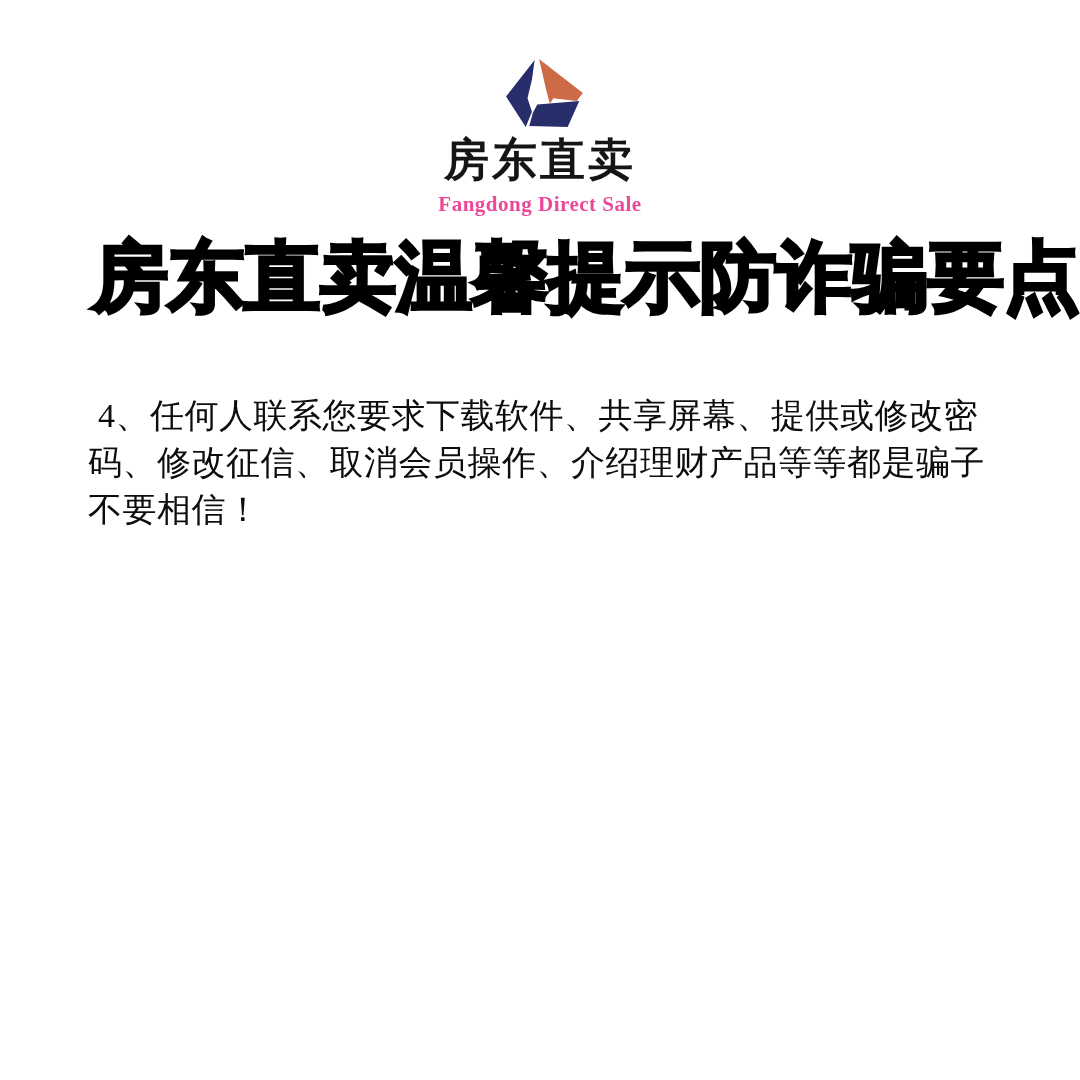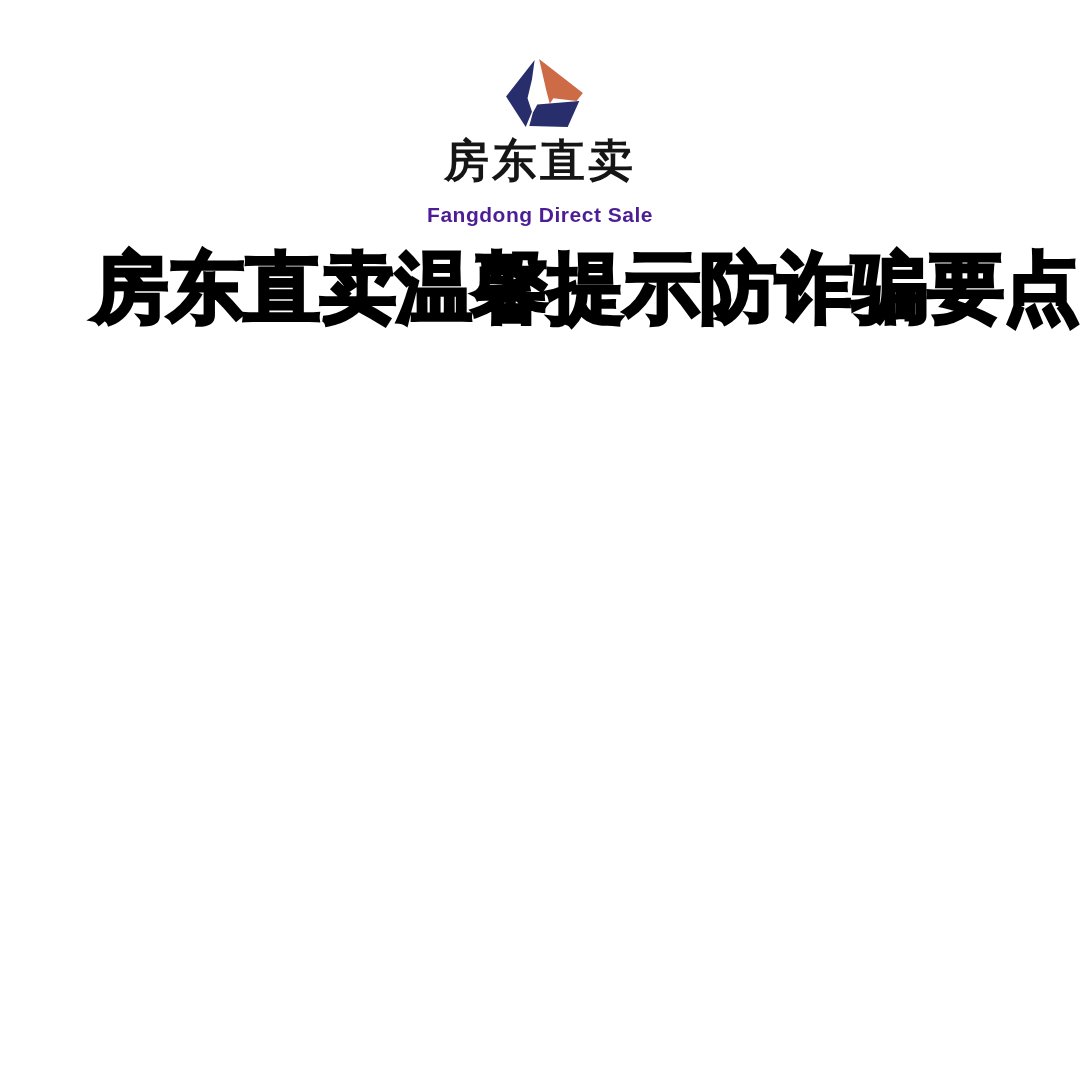--- a/index.html
+++ b/index.html
@@ -6,21 +6,21 @@
     margin: 0;
     padding: 0;
     background: #ffffff;
   }
   .page {
     position: relative;
     width: 1080px;
     height: 1080px;
     background: #ffffff;
     overflow: hidden;
-    font-family: Liberation Sans, sans-serif;
+    font-family: Liberation Serif, serif;
     color: #111111;
   }
   .logo-block {
     padding-top: 52px;
     display: flex;
     flex-direction: column;
     align-items: center;
   }
   .logo-mark {
     width: 100px;
@@ -29,25 +29,25 @@
   }
   .brand-cn {
     margin-top: 4px;
     font-size: 45px;
     font-weight: 900;
     letter-spacing: 3px;
     color: #151515;
     line-height: 1.0;
   }
   .brand-en {
-    margin-top: 20px;
+    margin-top: 10px;
     font-size: 21px;
     font-weight: 700;
     letter-spacing: 0.5px;
-    color: #4c1d95;
+    color: #ec4899;
     line-height: 1.1;
   }
   .main-title {
     margin: 22px 0 0 0;
     text-align: right;
     font-size: 76px;
     font-weight: 900;
     letter-spacing: 0px;
     color: #000000;
     line-height: 1.05;
@@ -86,16 +86,17 @@
 
       <polygon points="53,58 100,54 87,83 44,82 48,67" fill="#272e6b"></polygon>
     </svg>
     <div class="brand-cn">房东直卖</div>
     <div class="brand-en">Fangdong Direct Sale</div>
   </div>
 
   <h1 class="main-title">房东直卖温馨提示防诈骗要点</h1>
 
   <div class="tips">
+    <p class="tip">4、任何人联系您要求下载软件、共享屏幕、提供或修改密码、修改征信、取消会员操作、介绍理财产品等等都是骗子不要相信！</p>
 
   </div>
 
 </div>
 
 </body></html>

